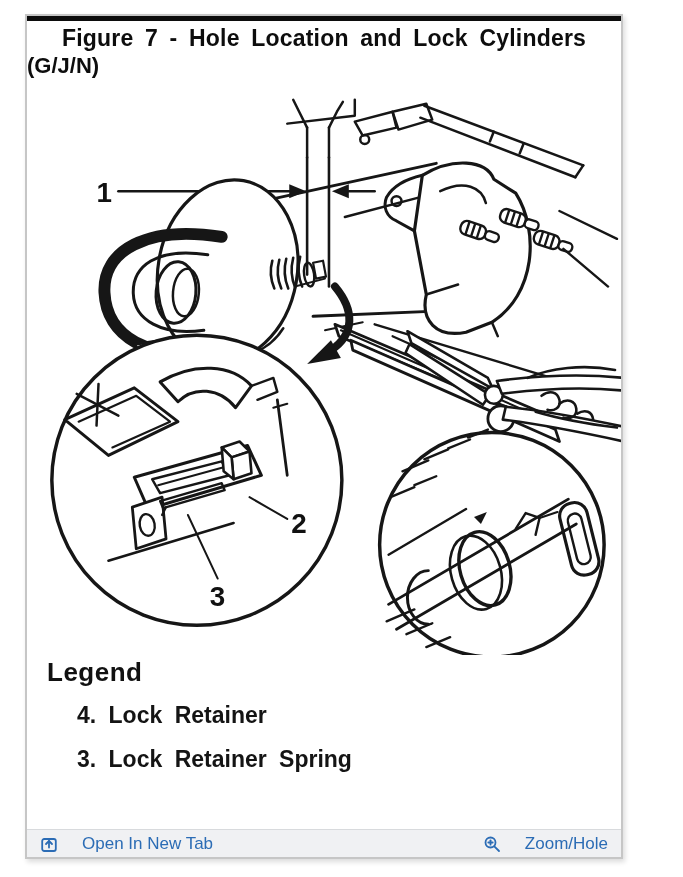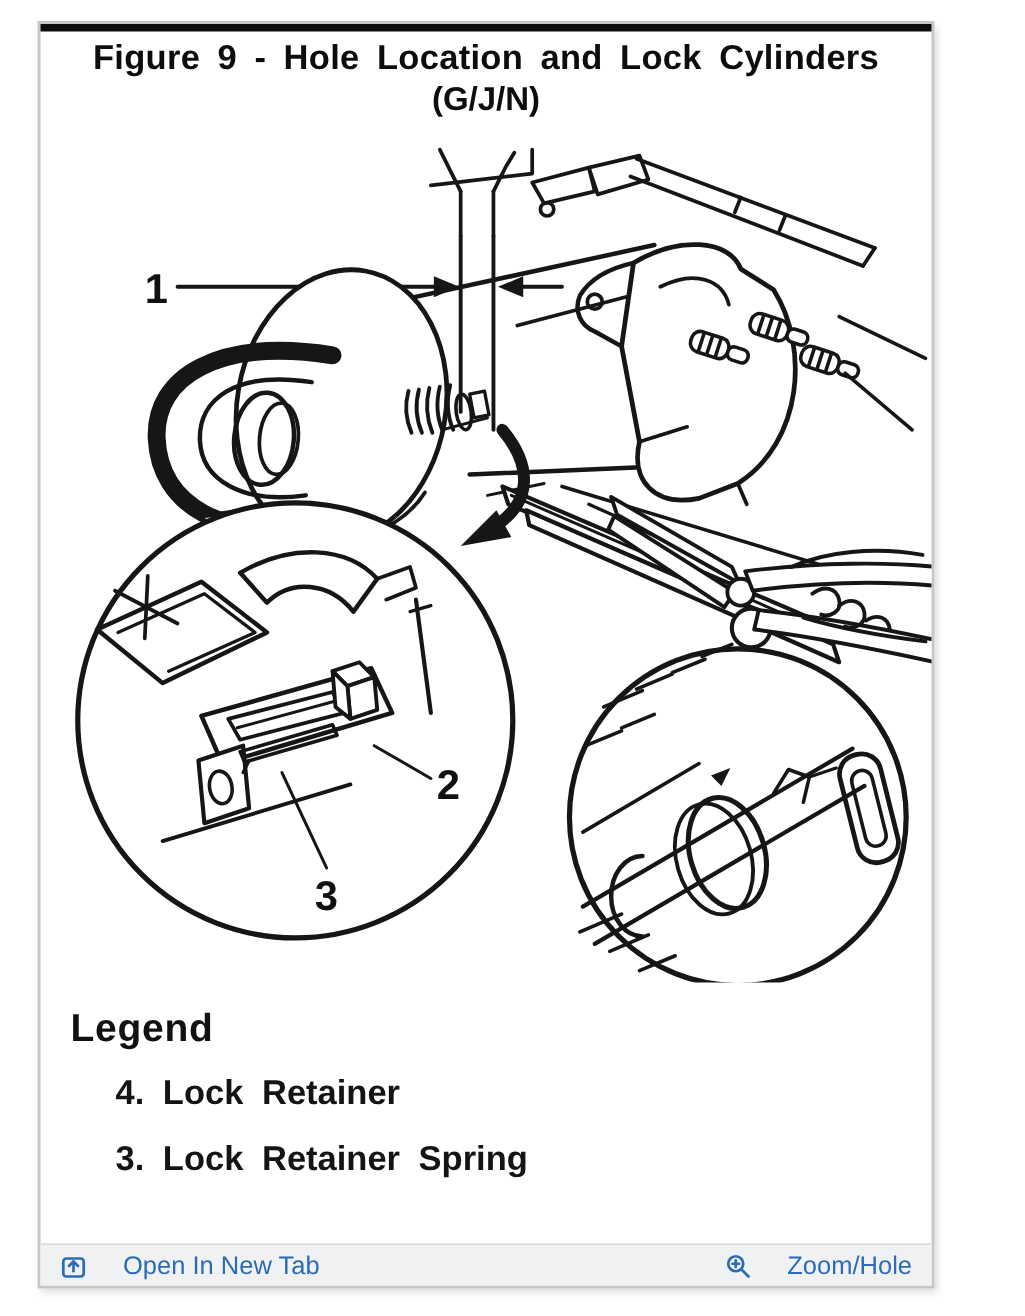--- a/index.html
+++ b/index.html
@@ -22,26 +22,25 @@
   }
   .black-rule{height:5px;background:#0c0c0c;flex:0 0 auto;}
   .fig-title{
     margin-top:3px;
     text-align:center;
     font-size:23px;font-weight:700;color:#0d0d0d;
     letter-spacing:.2px;word-spacing:5px;
     line-height:28px;
   }
   .fig-subtitle{
-    text-align:center;
     font-size:22px;font-weight:700;color:#0d0d0d;
     line-height:27px;
   }
   .figure-area{flex:0 0 auto;display:block;margin:0 auto;}
-  .legend-block{padding-left:20px;margin-top:15px;}
+  .legend-block{padding-left:20px;margin-top:2px;}
   .legend-heading{
     font-size:26px;font-weight:700;color:#111;
     letter-spacing:.5px;line-height:30px;
   }
   .legend-list{margin:6px 0 0 30px;}
   .legend-item{
     font-size:23px;font-weight:700;color:#141414;
     word-spacing:6px;line-height:44px;white-space:nowrap;
   }
   .footer-bar{
@@ -58,21 +57,21 @@
     line-height:27px;
   }
   .footer-link svg{display:block;}
   svg.diagram text{font-family:"Liberation Sans", sans-serif;font-weight:700;fill:#111;}
 </style>
 </head>
 <body>
 
 <div class="viewer-box">
   <div class="black-rule"></div>
-  <div class="fig-title">Figure 9 - Hole Location and Lock Cylinders</div>
+  <div class="fig-title">Figure 7 - Hole Location and Lock Cylinders</div>
   <div class="fig-subtitle">(G/J/N)</div>
 
   <svg class="figure-area diagram" width="594" height="576" viewBox="0 0 598 578" fill="none" stroke="#161616" stroke-linecap="round" stroke-linejoin="round">
 
     <g>
       <text x="70" y="123" font-size="28" stroke="none">1</text>
       <line x1="92" y1="112" x2="264" y2="112" stroke-width="2.6"></line>
       <polygon points="281,112 264,105 264,119" fill="#161616" stroke="none"></polygon>
       <polygon points="307,112 324,105 324,119" fill="#161616" stroke="none"></polygon>
       <line x1="324" y1="112" x2="350" y2="112" stroke-width="2.6"></line>

